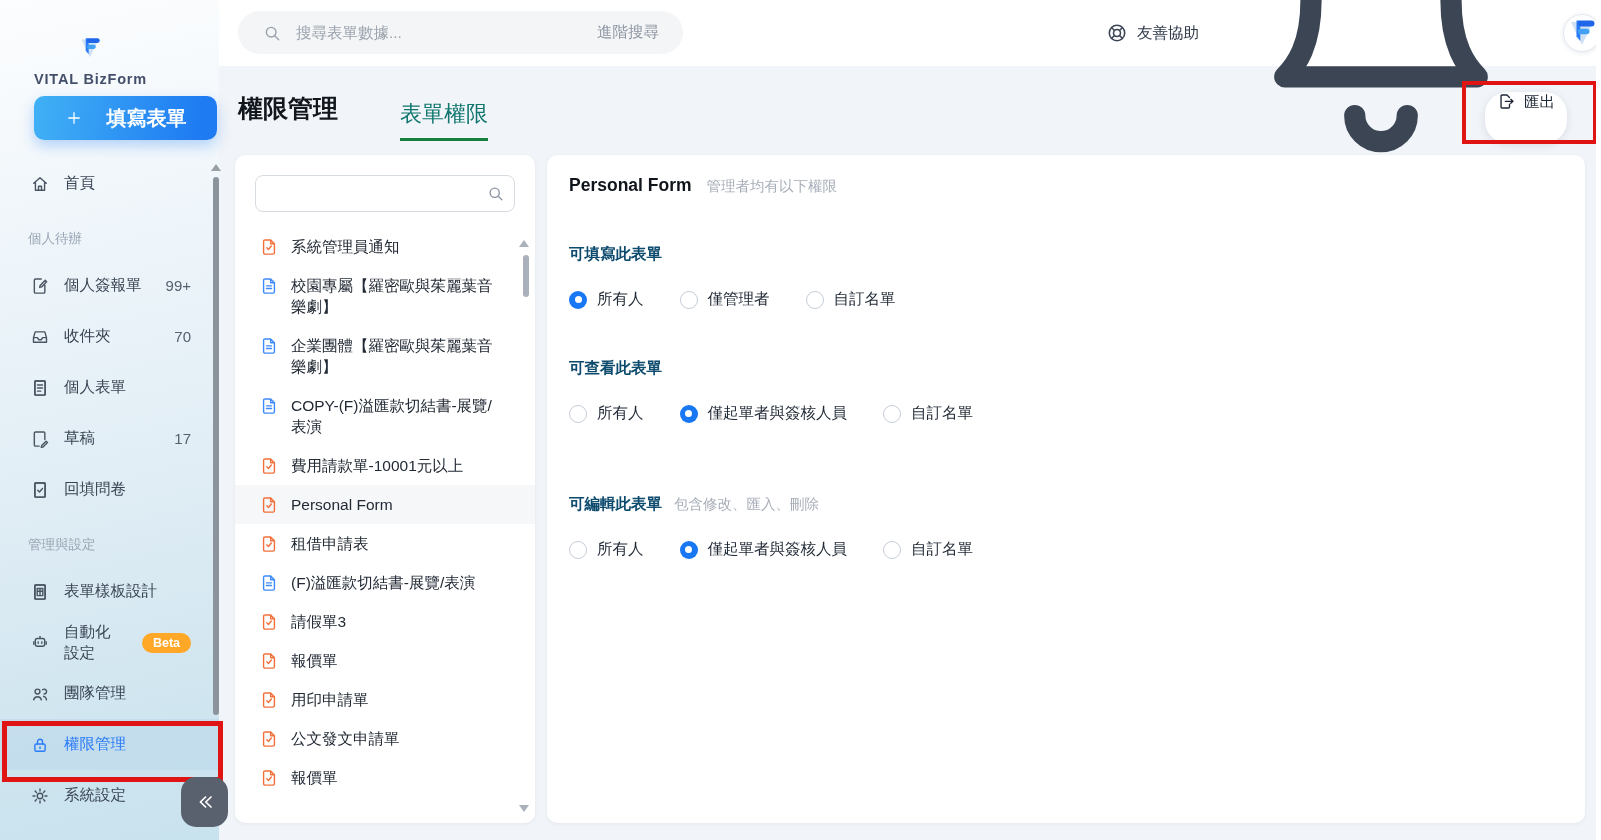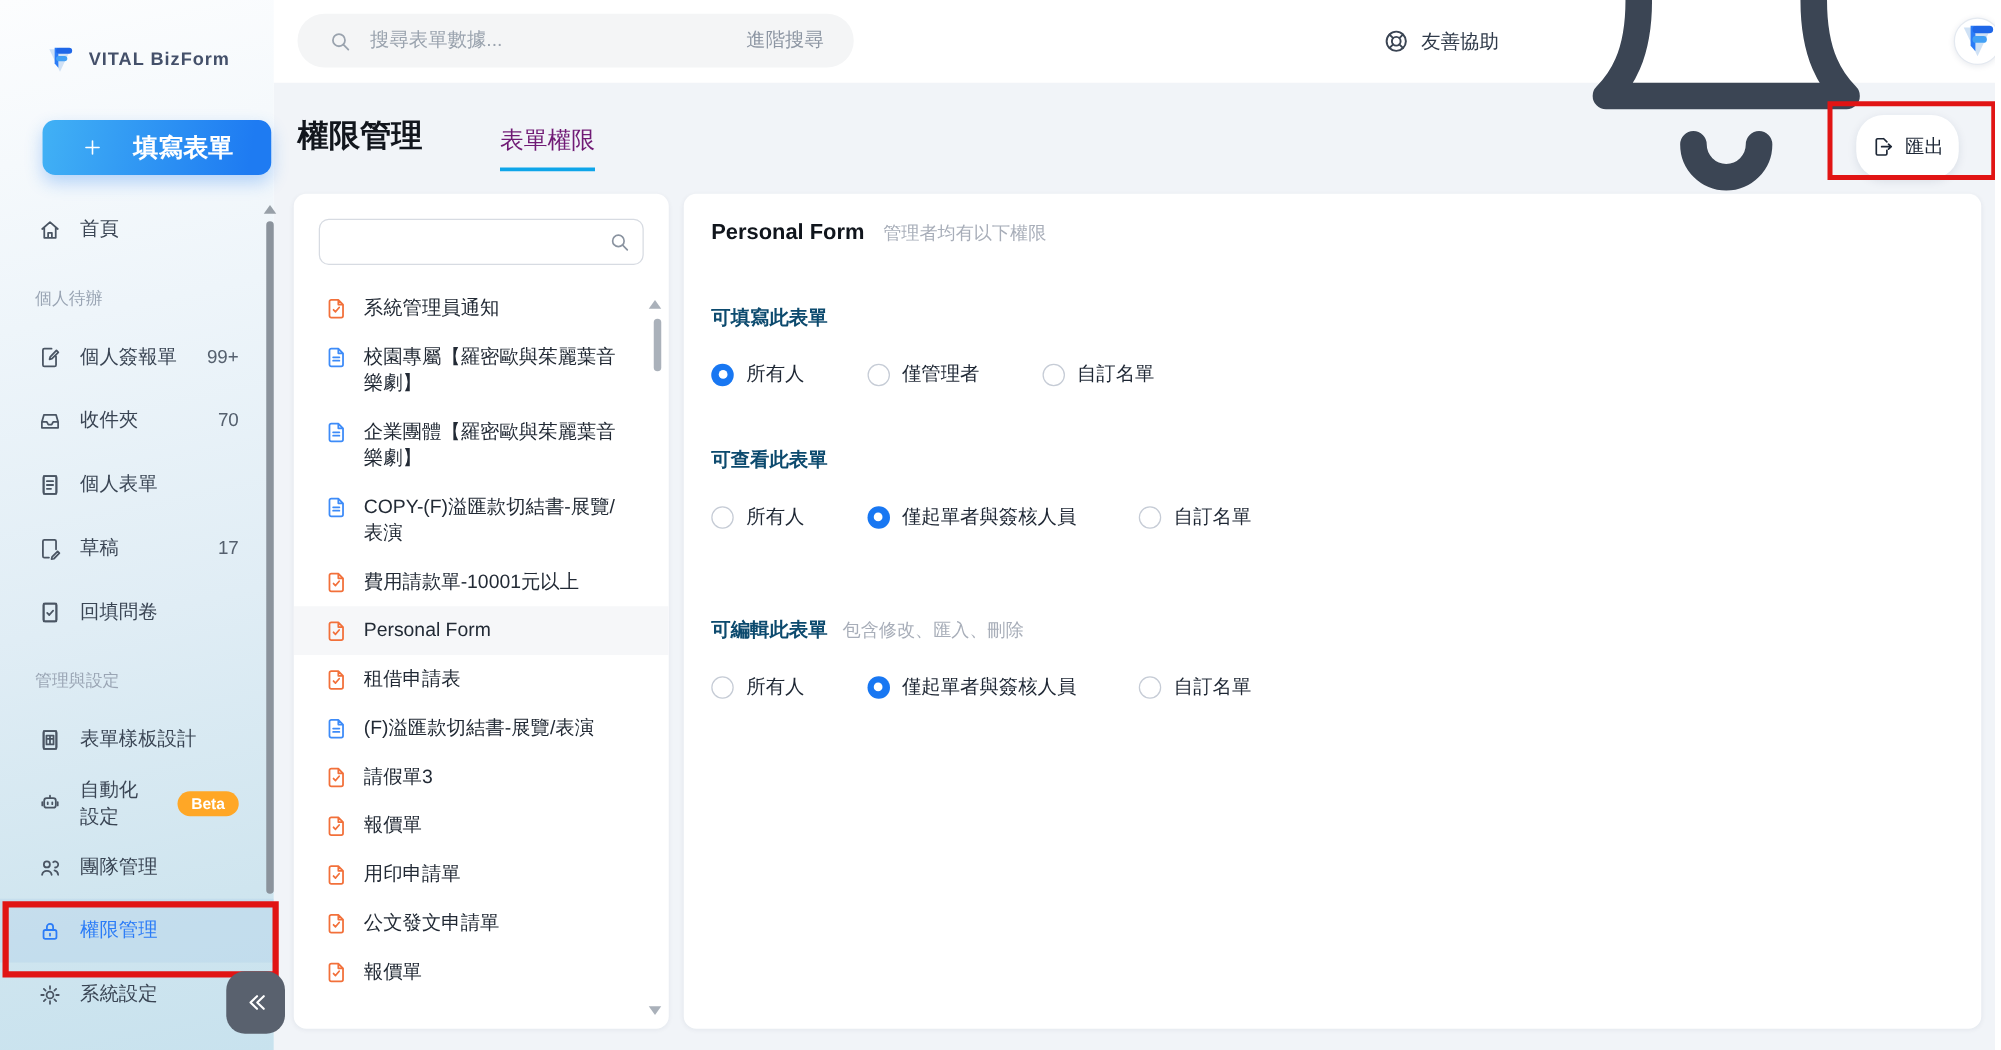--- a/index.html
+++ b/index.html
@@ -4,21 +4,21 @@
 <style>
   * { margin:0; padding:0; box-sizing:border-box; }
   html,body { width:1601px; height:840px; overflow:hidden; }
   body { font-family:"Liberation Sans","DejaVu Sans",sans-serif; background:#fff; position:relative; color:#2b3442; }
   svg { display:block; }
   .ic { width:20px; height:20px; flex:0 0 auto; }
 
   
   #sidebar { position:absolute; left:0; top:0; width:219px; height:840px; z-index:5;
     background:linear-gradient(168deg,#fcfdfe 0%,#eef5fa 30%,#e0edf5 58%,#cfe5ef 85%,#c8e2ee 100%); }
-  .logo-row { position:absolute; left:34px; top:34px; display:flex; align-items:center; gap:9px; }
+  .logo-row { position:absolute; left:34px; top:34px; display:flex; align-items:center; gap:9px;flex-direction:column; }
   .logo-mark { width:28px; height:28px; }
   .logo-text { font-size:14.5px; font-weight:700; letter-spacing:.8px; color:#44506a; }
   .create-btn { position:absolute; left:18px; top:96px; width:183px; height:44px; border:none; border-radius:10px;
     background:linear-gradient(100deg,#41b1f5 0%,#1e7bf2 90%); color:#fff; font-size:20px; font-weight:600;
     display:flex; align-items:center; justify-content:center; gap:24px; cursor:pointer;
     box-shadow:0 6px 14px rgba(30,123,242,.30); font-family:inherit;margin-left:16px; }
   .create-btn .ic { width:18px; height:18px; }
   #nav { position:absolute; left:0; top:158px; right:0; }
   .nav-item { height:51px; display:flex; align-items:center; gap:14px; padding:0 28px 0 30px;
     font-size:15.5px; color:#3a4554; cursor:pointer; }
@@ -49,24 +49,24 @@
   .help-link .ic { width:22px; height:22px; color:#3b4554; }
   .bell-wrap { position:relative; cursor:pointer; }
   .bell-wrap .ic { width:25px; height:25px; color:#3b4554; }
   .avatar { width:38px; height:38px; border-radius:50%; background:#fff; border:1px solid #e4e9f0;
     box-shadow:0 1px 5px rgba(20,40,80,.10); display:flex; align-items:center; justify-content:center; cursor:pointer; }
   .avatar svg { width:24px; height:24px; }
 
   
   #content { position:absolute; left:219px; top:66px; width:1382px; height:774px; background:#f1f4f8; }
   .page-title { position:absolute; left:19px; top:26px; font-size:25px; font-weight:700; color:#12161d; }
-  .page-tab { position:absolute; left:181px; top:33px; font-size:19px; color:#701a75; padding-bottom:9px;
-    border-bottom:3px solid #0ea5e9; cursor:pointer; }
+  .page-tab { position:absolute; left:181px; top:33px; font-size:22px; color:#0f766e; padding-bottom:9px;
+    border-bottom:3px solid #15803d; cursor:pointer; }
   .export-btn { position:absolute; left:1266px; top:26px; width:82px; height:51px; background:#fff; border:none;
-    border-radius:22px; display:flex; align-items:center; justify-content:center; gap:8px; font-size:15.5px;
+    border-radius:22px; display:flex; align-items:flex-start; justify-content:center; gap:8px; font-size:15.5px;
     color:#1d2736; cursor:pointer; box-shadow:0 2px 8px rgba(20,40,80,.10); font-family:inherit; }
   .export-btn .ic { width:19px; height:19px; }
 
   .annot { position:absolute; border:4px solid #e11414; z-index:10; pointer-events:none; }
   #annot-export { left:1243px; top:15px; width:135px; height:63px; }
   #annot-permission { left:2px; top:721px; width:221px; height:61px; border-width:5px; z-index:9; }
 
   
   #list-card { position:absolute; left:16px; top:89px; width:300px; height:668px; background:#fff; border-radius:10px;
     box-shadow:0 1px 4px rgba(25,39,70,.06);padding-left:30px; }
@@ -91,21 +91,21 @@
   #detail-card { position:absolute; left:328px; top:89px; width:1038px; height:668px; background:#fff; border-radius:10px;
     box-shadow:0 1px 4px rgba(25,39,70,.06); padding:20px 22px; }
   .detail-title-row { display:flex; align-items:baseline; gap:15px; }
   .detail-title { font-size:17.5px; font-weight:700; color:#10151c; }
   .detail-subtitle { font-size:14.5px; color:#a8aeb9; }
   .perm-section { margin-top:48px; }
   .perm-section:nth-of-type(2) { }
   .perm-section:nth-of-type(3) { margin-top:70px;font-family:Liberation Serif, serif; }
   .perm-label { font-size:15.5px; font-weight:700; color:#0c4a6e; }
   .perm-hint { font-size:14.5px; color:#a8aeb9; margin-left:12px; }
-  .radio-row { margin-top:24px; display:flex; align-items:center; gap:50px; }
+  .radio-row { margin-top:24px; display:flex; align-items:center; gap:36px; }
   .radio-opt { display:flex; align-items:center; gap:10px; cursor:pointer; }
   .radio-circ { width:18px; height:18px; border-radius:50%; border:1.5px solid #c6ccd6; background:#fff; position:relative; }
   .radio-circ.on { border:none; background:#1877f2; }
   .radio-circ.on::after { content:""; position:absolute; left:5.5px; top:5.5px; width:7px; height:7px;
     border-radius:50%; background:#fff; }
   .radio-opt span.lbl { font-size:15.5px; color:#1d2633; }
 
   .win-scroll { position:absolute; right:0; top:0; width:5px; height:840px; background:#fff; z-index:12; }
 </style>
 </head>

